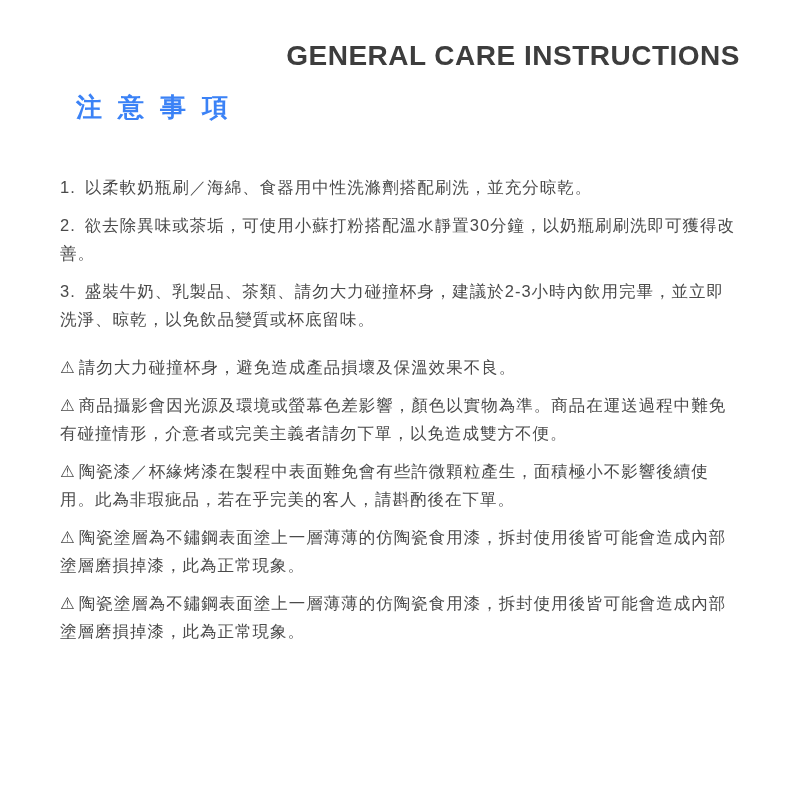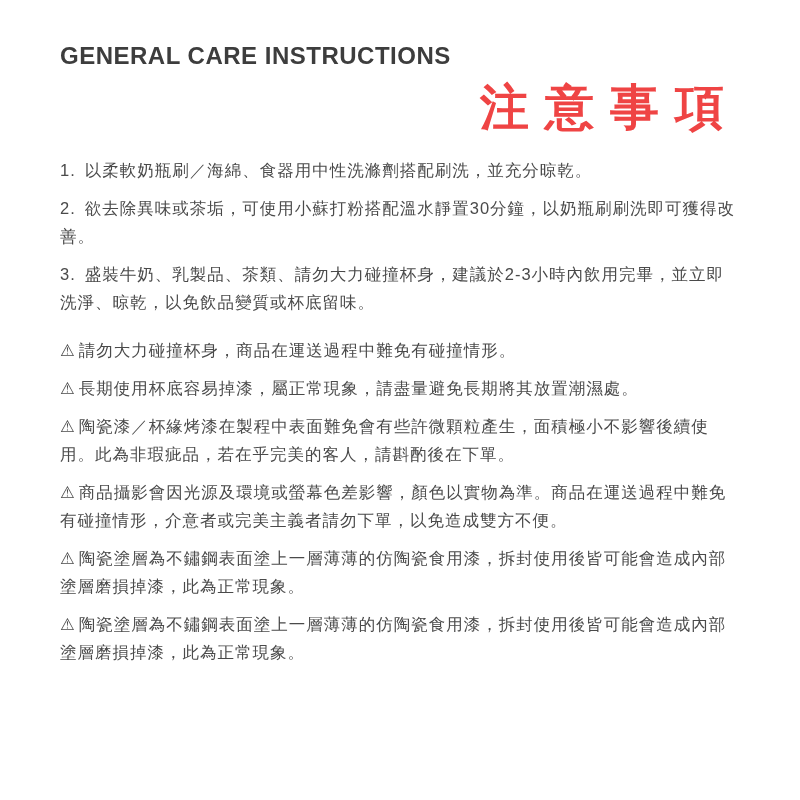--- a/index.html
+++ b/index.html
@@ -16,39 +16,39 @@
   }
   .page {
     box-sizing: border-box;
     width: 800px;
     height: 800px;
     padding: 0 60px;
     background: #ffffff;
   }
   .title-en {
     margin-top: 40px;
-    text-align: left;
-    font-size: 24px;
+    text-align: right;
+    font-size: 28px;
     line-height: 32px;
     font-weight: 700;
     letter-spacing: 0.5px;
     color: #3d3d3d;
   }
   .title-zh {
     margin-top: 10px;
-    text-align: right;
-    font-size: 49px;
+    text-align: left;
+    font-size: 26px;
     line-height: 50px;
     font-weight: 700;
     letter-spacing: 16px;
     text-indent: 16px;
-    color: #ef4444;
+    color: #3b82f6;
   }
   .instructions {
-    margin-top: 24px;
+    margin-top: 41px;
   }
   .warnings {
     margin-top: 20px;
   }
   p.para {
     margin: 0 0 10px 0;
     font-size: 16.5px;
     line-height: 28px;
     letter-spacing: 1px;
     color: #4a4a4a;
@@ -71,21 +71,20 @@
     <div class="title-zh">注意事項</div>
   </header>
 
   <section class="instructions">
     <p class="para"><span class="num">1.</span><span>以柔軟奶瓶刷／海綿、食器用中性洗滌劑搭配刷洗，並充分晾乾。</span></p>
     <p class="para"><span class="num">2.</span><span>欲去除異味或茶垢，可使用小蘇打粉搭配溫水靜置30分鐘，以奶瓶刷刷洗即可獲得改善。</span></p>
     <p class="para"><span class="num">3.</span><span>盛裝牛奶、乳製品、茶類、請勿大力碰撞杯身，建議於2-3小時內飲用完畢，並立即洗淨、晾乾，以免飲品變質或杯底留味。</span></p>
   </section>
 
   <section class="warnings">
-    <p class="para"><span class="warn-icon">⚠</span><span>請勿大力碰撞杯身，商品在運送過程中難免有碰撞情形。</span></p>
-    <p class="para"><span class="warn-icon">⚠</span><span>長期使用杯底容易掉漆，屬正常現象，請盡量避免長期將其放置潮濕處。</span></p>
+    <p class="para"><span class="warn-icon">⚠</span><span>請勿大力碰撞杯身，避免造成產品損壞及保溫效果不良。</span></p>
+    <p class="para"><span class="warn-icon">⚠</span><span>商品攝影會因光源及環境或螢幕色差影響，顏色以實物為準。商品在運送過程中難免有碰撞情形，介意者或完美主義者請勿下單，以免造成雙方不便。</span></p>
     <p class="para"><span class="warn-icon">⚠</span><span>陶瓷漆／杯緣烤漆在製程中表面難免會有些許微顆粒產生，面積極小不影響後續使用。此為非瑕疵品，若在乎完美的客人，請斟酌後在下單。</span></p>
-    <p class="para"><span class="warn-icon">⚠</span><span>商品攝影會因光源及環境或螢幕色差影響，顏色以實物為準。商品在運送過程中難免有碰撞情形，介意者或完美主義者請勿下單，以免造成雙方不便。</span></p>
     <p class="para"><span class="warn-icon">⚠</span><span>陶瓷塗層為不鏽鋼表面塗上一層薄薄的仿陶瓷食用漆，拆封使用後皆可能會造成內部塗層磨損掉漆，此為正常現象。</span></p>
     <p class="para"><span class="warn-icon">⚠</span><span>陶瓷塗層為不鏽鋼表面塗上一層薄薄的仿陶瓷食用漆，拆封使用後皆可能會造成內部塗層磨損掉漆，此為正常現象。</span></p>
   </section>
 
 </div>
 
 </body></html>

